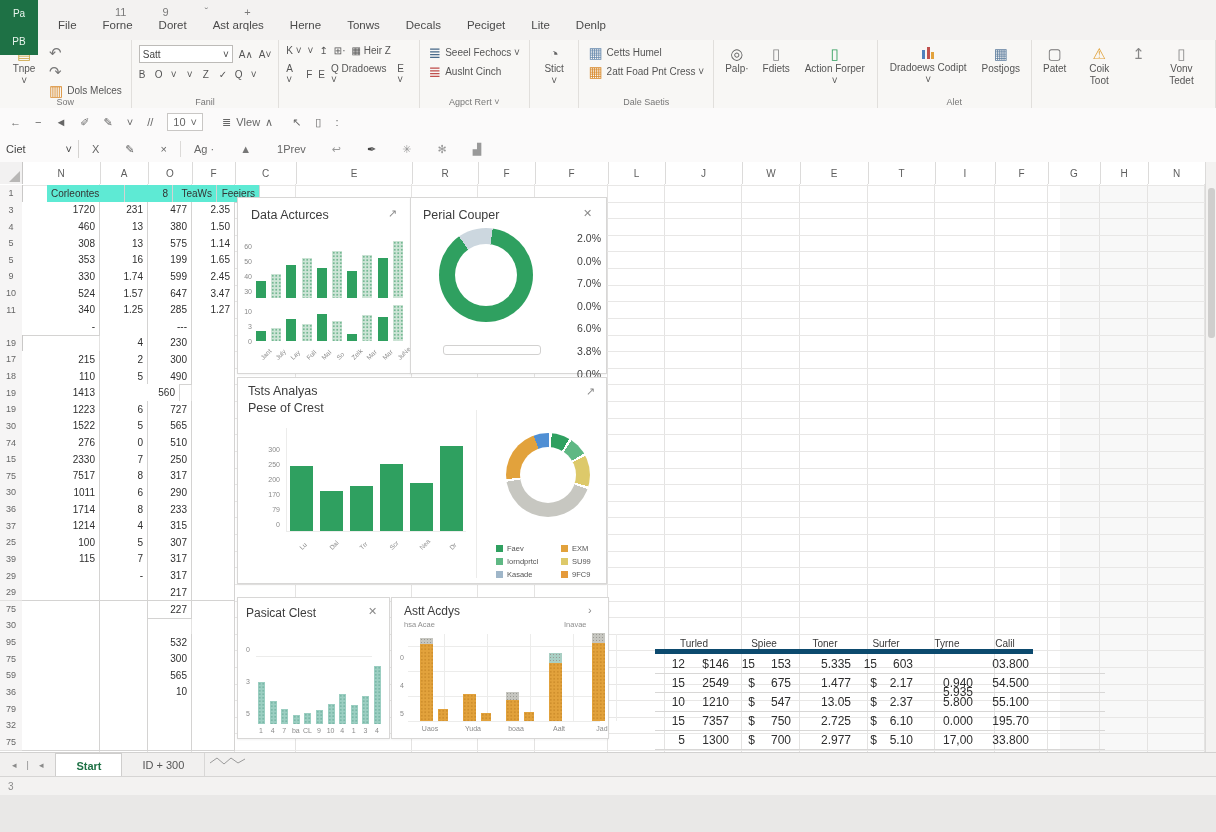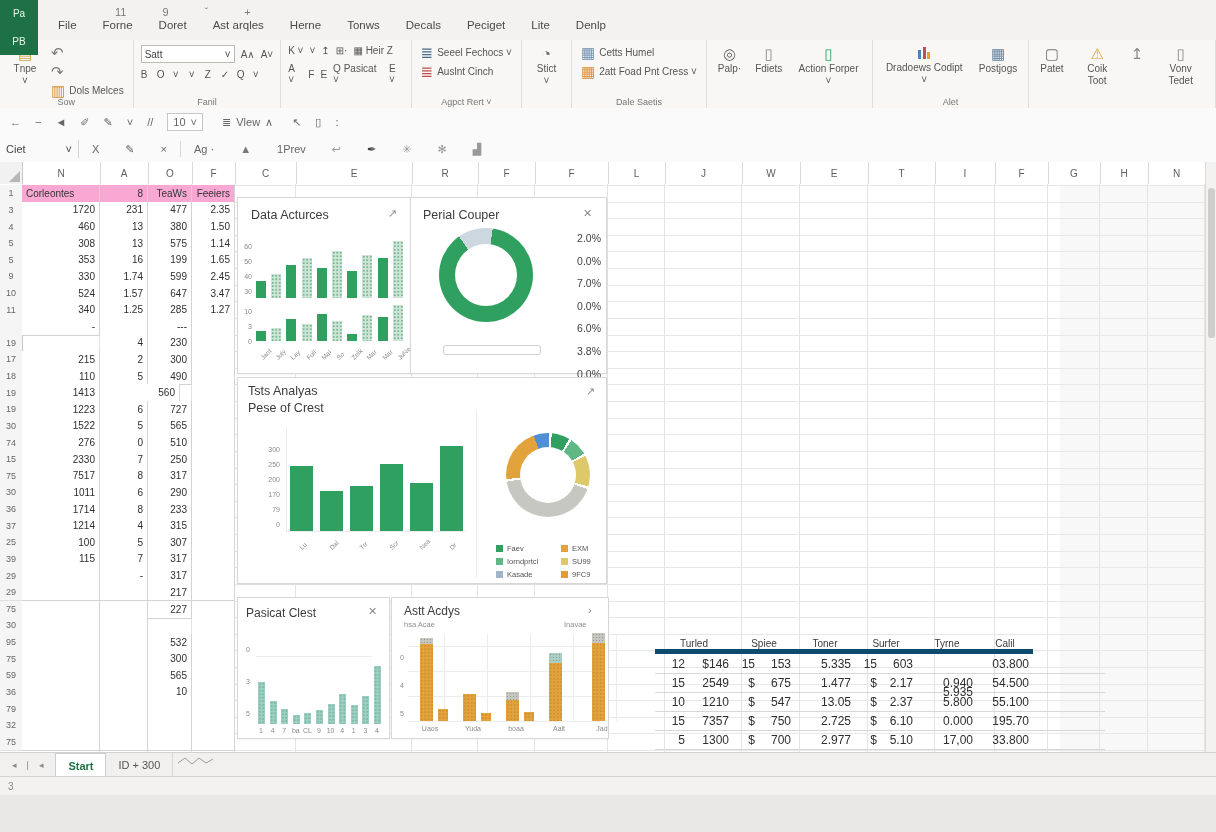--- a/index.html
+++ b/index.html
@@ -43,21 +43,21 @@
   #colhdr{position:absolute;left:0;top:0;width:1205px;height:22px;background:#f2f1f1;border-bottom:1px solid #c9c8c7;}
   .chcell{position:absolute;top:0;height:22px;font-size:10px;color:#5d5d5d;display:flex;align-items:center;justify-content:center;border-right:1px solid #dcdbda;}
   #corner{position:absolute;left:0;top:0;width:22px;height:22px;background:#f2f1f1;border-right:1px solid #c9c8c7;}
   #corner:after{content:"";position:absolute;right:2px;bottom:2px;border-style:solid;border-width:0 0 11px 11px;border-color:transparent transparent #b8b7b6 transparent;}
   .rowhdr{position:absolute;left:0;width:22px;background:#f6f5f5;border-right:1px solid #c9c8c7;border-bottom:1px solid #e2e1e0;
           font-size:9px;color:#666;display:flex;align-items:center;justify-content:center;}
   .vline{position:absolute;top:22px;width:1px;background:#e4e3e2;}
   .hline{position:absolute;left:22px;height:1px;background:#e8e7e6;}
   .tcell{position:absolute;background:#fff;border-right:1px solid #d4d3d2;border-bottom:1px solid #d4d3d2;
          font-size:10px;color:#2e2e2e;display:flex;align-items:center;justify-content:flex-end;padding:0 4px;box-sizing:border-box;}
-  .tcell.hdr{background:#f9a8d4;color:#333;}
+  .tcell.hdr{background:#5eead4;color:#333;margin-left:25px;}
   .tcell.left{justify-content:flex-start;}
   .shade{position:absolute;background:rgba(120,120,120,0.05);}
   
   .panel{position:absolute;background:#fff;border:1px solid #d8d7d6;box-shadow:0 1px 2px rgba(0,0,0,0.05);z-index:8;}
   .ptitle{position:absolute;font-size:12.5px;color:#3c3c3c;}
   .pbtn{position:absolute;color:#8a8a8a;font-size:11px;}
   .bar{position:absolute;}
   .bar.solid{background:#2fa060;}
   .bar.dot{background-color:#cde4d6;background-image:radial-gradient(#74b893 0.9px,transparent 1px);background-size:3.5px 3.5px;}
   .bar.teal{background-color:#9ccfc2;background-image:radial-gradient(#7ab8a8 0.8px,transparent 0.95px);background-size:3.5px 3.5px;}
@@ -74,21 +74,21 @@
   
   .sthead{position:absolute;font-size:10px;color:#3a3a3a;display:flex;align-items:flex-end;justify-content:center;border-bottom:5px solid #0c4a6e;box-sizing:border-box;z-index:4;}
   .strow-line{position:absolute;height:1px;background:#d8d7d6;z-index:3;}
   .stcell{position:absolute;font-size:12px;color:#2e2e2e;display:flex;align-items:center;justify-content:flex-end;padding-right:4px;box-sizing:border-box;z-index:4;}
   
   #vsb{position:absolute;left:1205px;top:0;width:11px;height:590px;background:#f3f2f1;border-left:1px solid #dcdbda;}
   #vsb .thumb{position:absolute;left:2px;top:26px;width:7px;height:150px;background:#cfcecd;border-radius:3px;}
   
   #tabbar{left:0;top:752px;width:1216px;height:24px;background:#f1f0ef;border-top:1px solid #d2d1d0;display:flex;align-items:stretch;font-size:11px;color:#555;}
   #tabbar .nav{display:flex;align-items:center;gap:10px;padding:0 12px;color:#8a8a8a;font-size:9px;}
-  .sheettab{display:flex;align-items:center;padding:0 12px;border-right:1px solid #d8d7d6;}
+  .sheettab{display:flex;align-items:center;padding:0 20px;border-right:1px solid #d8d7d6;}
   .sheettab.active{background:#fff;border:1px solid #cfcecd;border-bottom:none;color:#1e7145;font-weight:bold;}
   #statusbar{left:0;top:776px;width:1216px;height:19px;background:#f3f2f1;border-top:1px solid #d6d5d4;
              display:flex;align-items:center;padding-left:8px;font-size:10px;color:#8a8a8a;}
   #footer{left:0;top:795px;width:1216px;height:37px;background:#e9e8e7;}
 </style>
 </head>
 <body>
 
 <div id="titlebar" class="abs"></div>
 <div id="appicon" class="abs">
@@ -162,21 +162,21 @@
           <div>K ˅</div>
           <div>˅</div>
           <div>↥</div>
           <div>⊞·</div>
           <div>▦ Heir Z</div>
         </div>
         <div class="minirow">
           <div>A ˅</div>
           <div>F</div>
           <div>E</div>
-          <div>Q Pasicat ˅</div>
+          <div>Q Dradoews ˅</div>
           <div>E ˅</div>
         </div>
       </div>
     </div>
     <div class="rgroup">
       <div style="display: flex; flex-direction: column; gap: 2px;">
         <div class="smallbtn">
           <div class="ric" style="color: rgb(74, 107, 138);">≣</div>
           <div>Seeel Fechocs ˅</div>
         </div>

